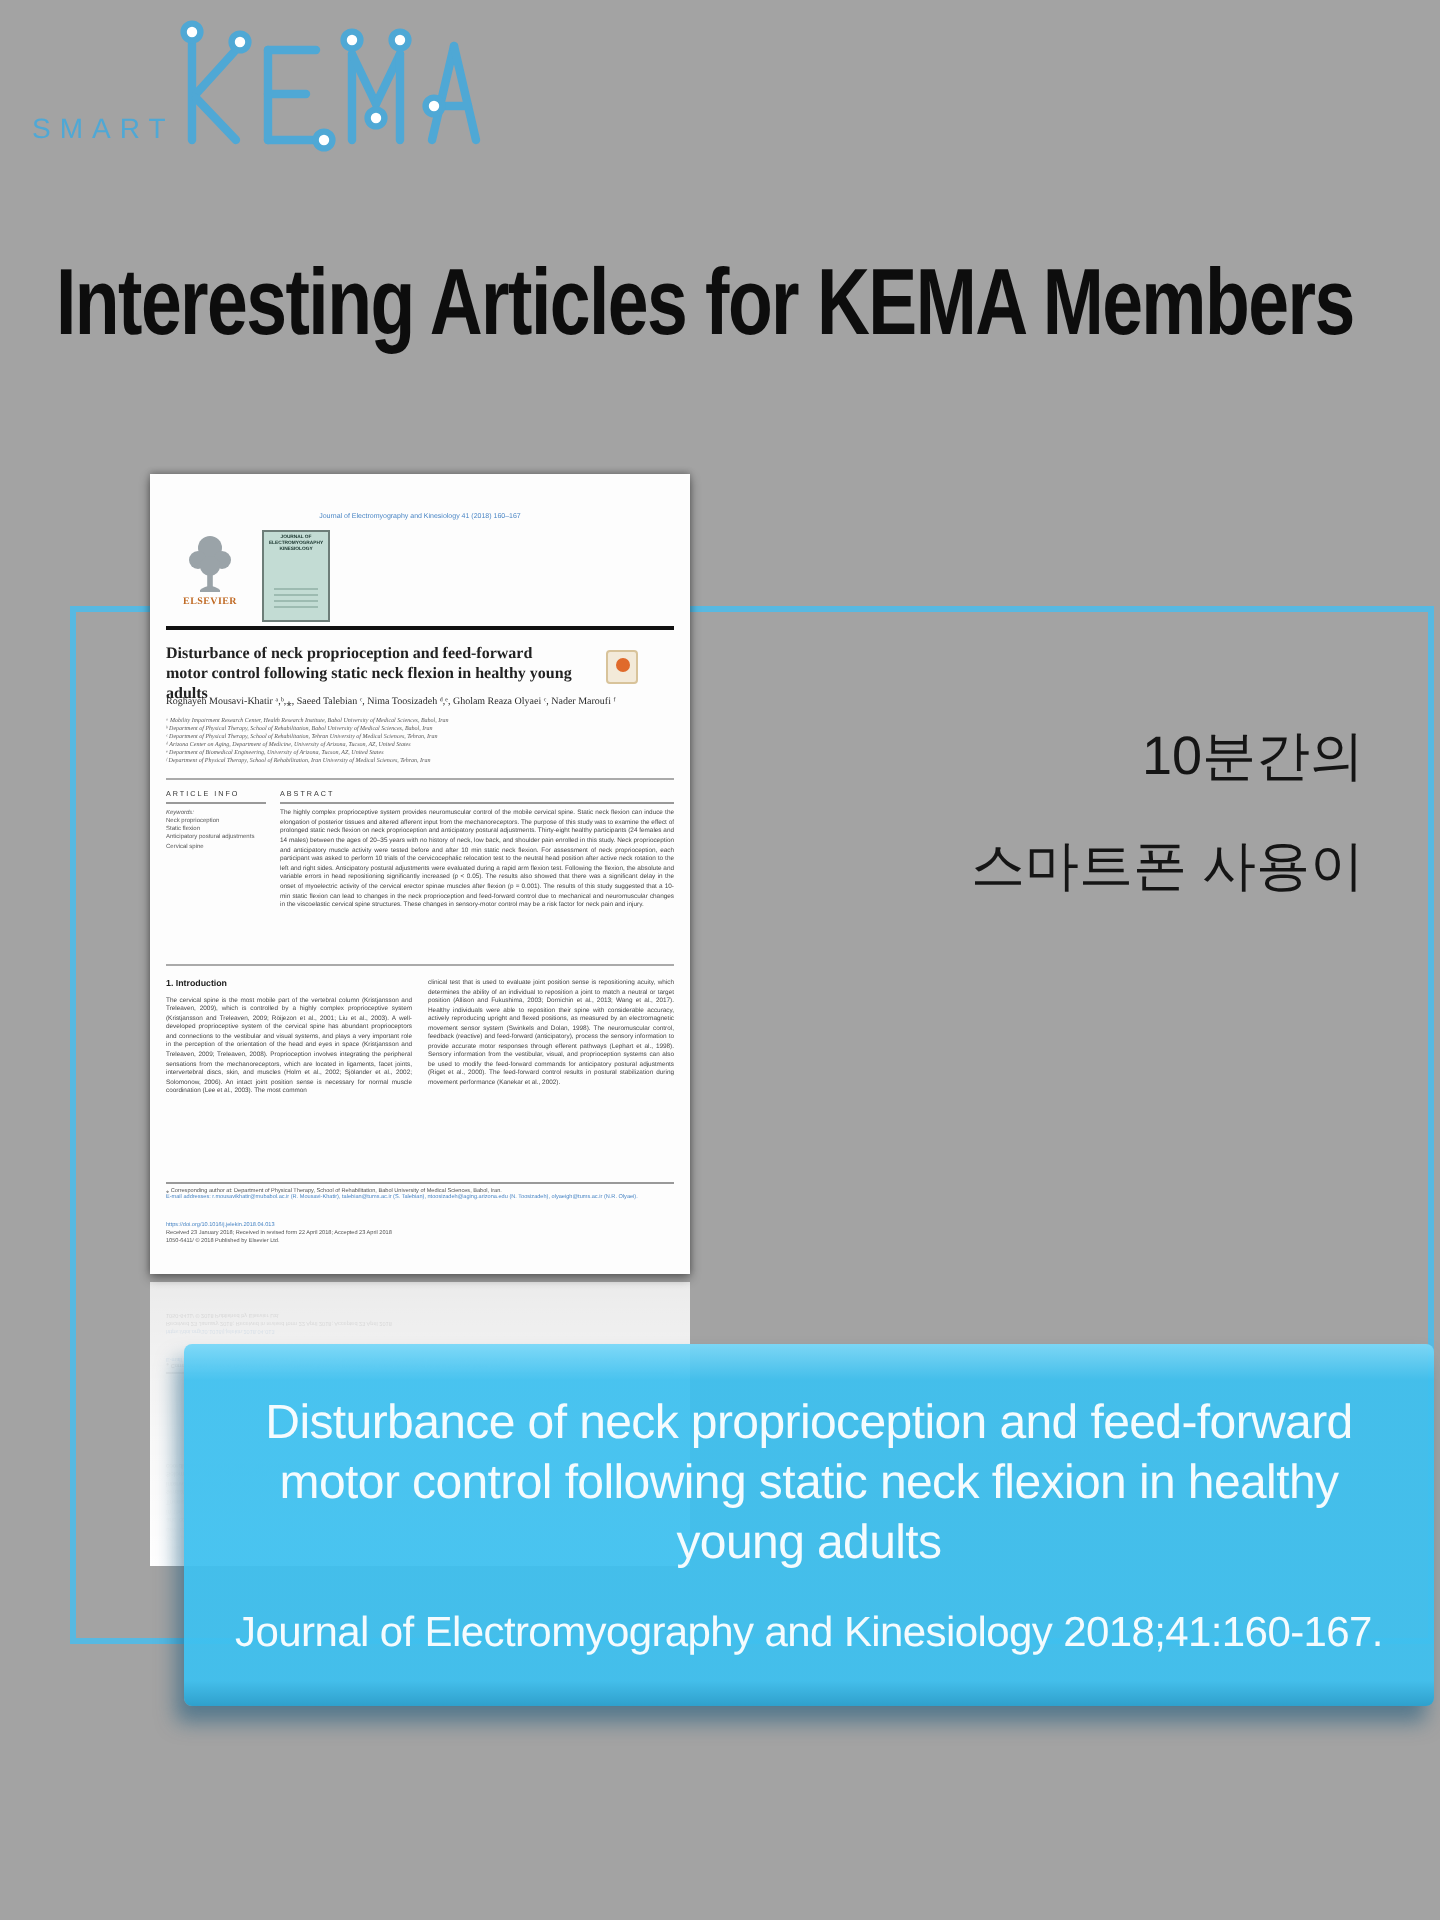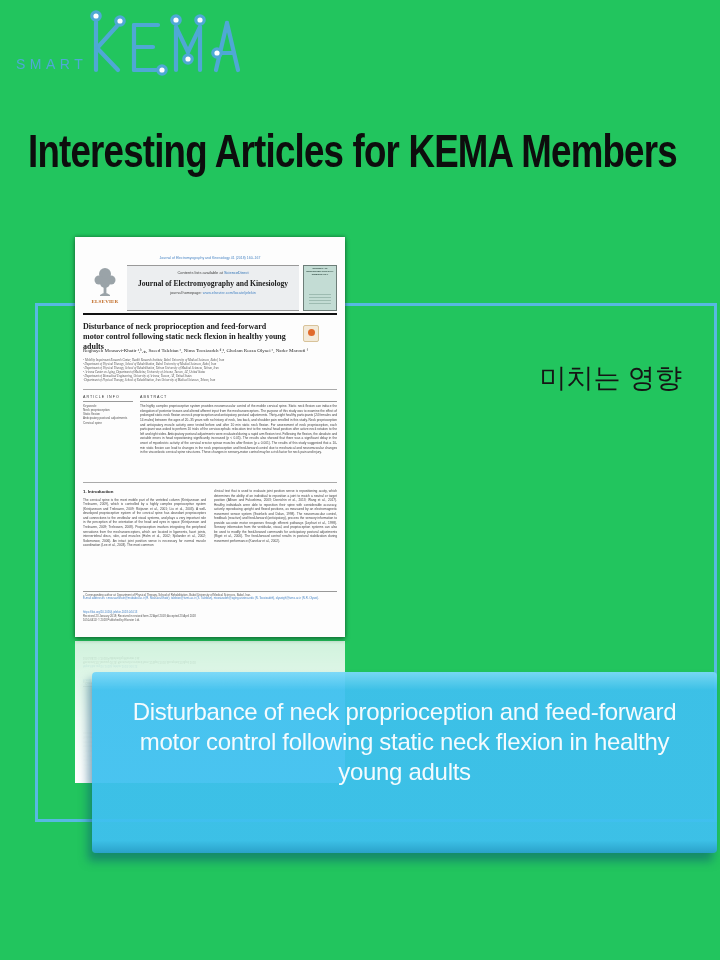--- a/index.html
+++ b/index.html
@@ -1,16 +1,16 @@
 <!DOCTYPE html>
 <html><head>
 <meta charset="utf-8">
 <style>
   html,body{margin:0;padding:0;background:#ffffff;}
-  .slide{position:relative;width:720px;height:960px;background:#22c55e;overflow:hidden;
+  .slide{position:relative;width:720px;height:960px;background:#a3a3a3;overflow:hidden;
          font-family:"Liberation Sans",sans-serif;}
 
   
   .logo{position:absolute;left:12px;top:6px;width:232px;height:74px;}
 
   
   .heading{position:absolute;left:28px;top:126px;white-space:nowrap;
            font-size:47px;font-weight:bold;color:#0d0d0d;letter-spacing:-1px;
            transform:scaleX(0.78);transform-origin:left top;line-height:1.05;}
 
@@ -132,51 +132,41 @@
       </g>
       <text x="4" y="63" font-family="Liberation Sans, sans-serif" font-size="14" letter-spacing="4.5" fill="#4fa8d5">SMART</text>
     </svg>
   </div>
 
   <div class="heading">Interesting Articles for KEMA Members</div>
 
   <div class="frame-rect"></div>
 
   <div class="caption">
-    <div>미치는 영향</div>
+    <div>10분간의</div>
+    <div>스마트폰 사용이</div>
   </div>
 
   <div class="journal-page" id="journal-page">
     <div class="jp-citation">Journal of Electromyography and Kinesiology 41 (2018) 160–167</div>
 
     <div class="jp-header-row">
       <div class="jp-elsevier">
         <svg width="30" height="34" viewBox="0 0 30 34">
           <g fill="#9aa3a8">
             <circle cx="15" cy="9" r="6"></circle>
             <circle cx="9" cy="15" r="4.5"></circle>
             <circle cx="21" cy="15" r="4.5"></circle>
             <circle cx="15" cy="18" r="5"></circle>
             <rect x="13.6" y="20" width="2.8" height="9"></rect>
             <path d="M10 30 Q15 26 20 30 L20 31 L10 31 Z"></path>
           </g>
         </svg>
         <div class="jp-elsevier-label">ELSEVIER</div>
       </div>
-      <div class="jp-header-box">
-        <div class="jp-contents">
-          <span>Contents lists available at</span>
-          <span class="sd">ScienceDirect</span>
-        </div>
-        <div class="jp-journal-name">Journal of Electromyography and Kinesiology</div>
-        <div class="jp-homepage">
-          <span>journal homepage:</span>
-          <span class="url">www.elsevier.com/locate/jelekin</span>
-        </div>
-      </div>
       <div class="jp-cover">
         <div class="jp-cover-text">JOURNAL OF ELECTROMYOGRAPHY KINESIOLOGY</div>
       </div>
     </div>
 
     <div class="jp-black-rule"></div>
 
     <div class="jp-title">Disturbance of neck proprioception and feed-forward motor control following static neck flexion in healthy young adults</div>
     <div class="jp-badge"></div>
     <div class="jp-authors">Roghayeh Mousavi-Khatir ᵃ,ᵇ,⁎, Saeed Talebian ᶜ, Nima Toosizadeh ᵈ,ᵉ, Gholam Reaza Olyaei ᶜ, Nader Maroufi ᶠ</div>
@@ -253,15 +243,16 @@
     <div class="jp-doi">
       <div class="blue">https://doi.org/10.1016/j.jelekin.2018.04.013</div>
       <div>Received 23 January 2018; Received in revised form 22 April 2018; Accepted 23 April 2018</div>
       <div>1050-6411/ © 2018 Published by Elsevier Ltd.</div>
     </div>
   </div>
     </div>
 
   <div class="banner">
     <div class="banner-title">Disturbance of neck proprioception and feed-forward motor control following static neck flexion in healthy young adults</div>
+    <div class="banner-citation">Journal of Electromyography and Kinesiology 2018;41:160-167.</div>
   </div>
 
 </div>
 
 </body></html>

